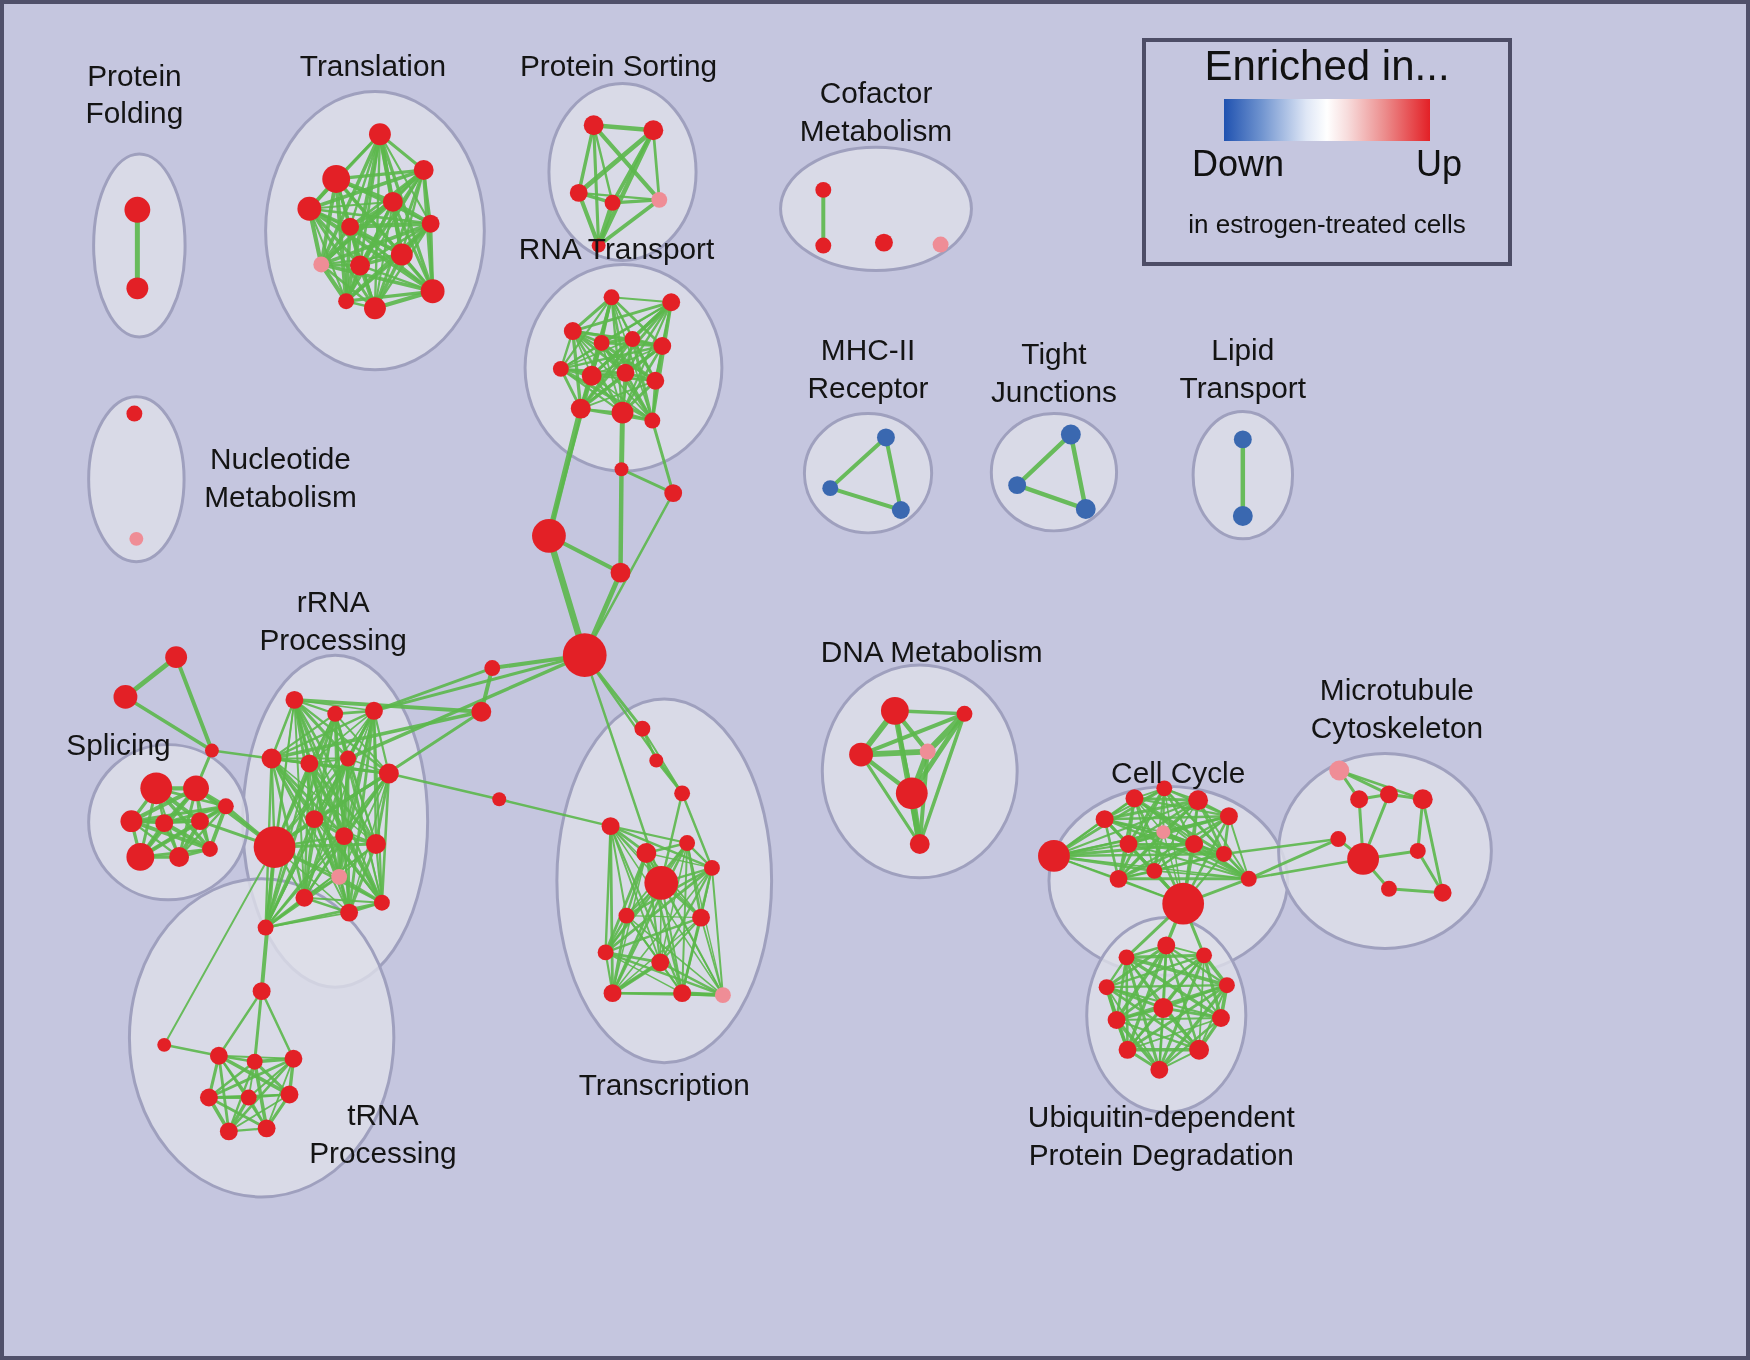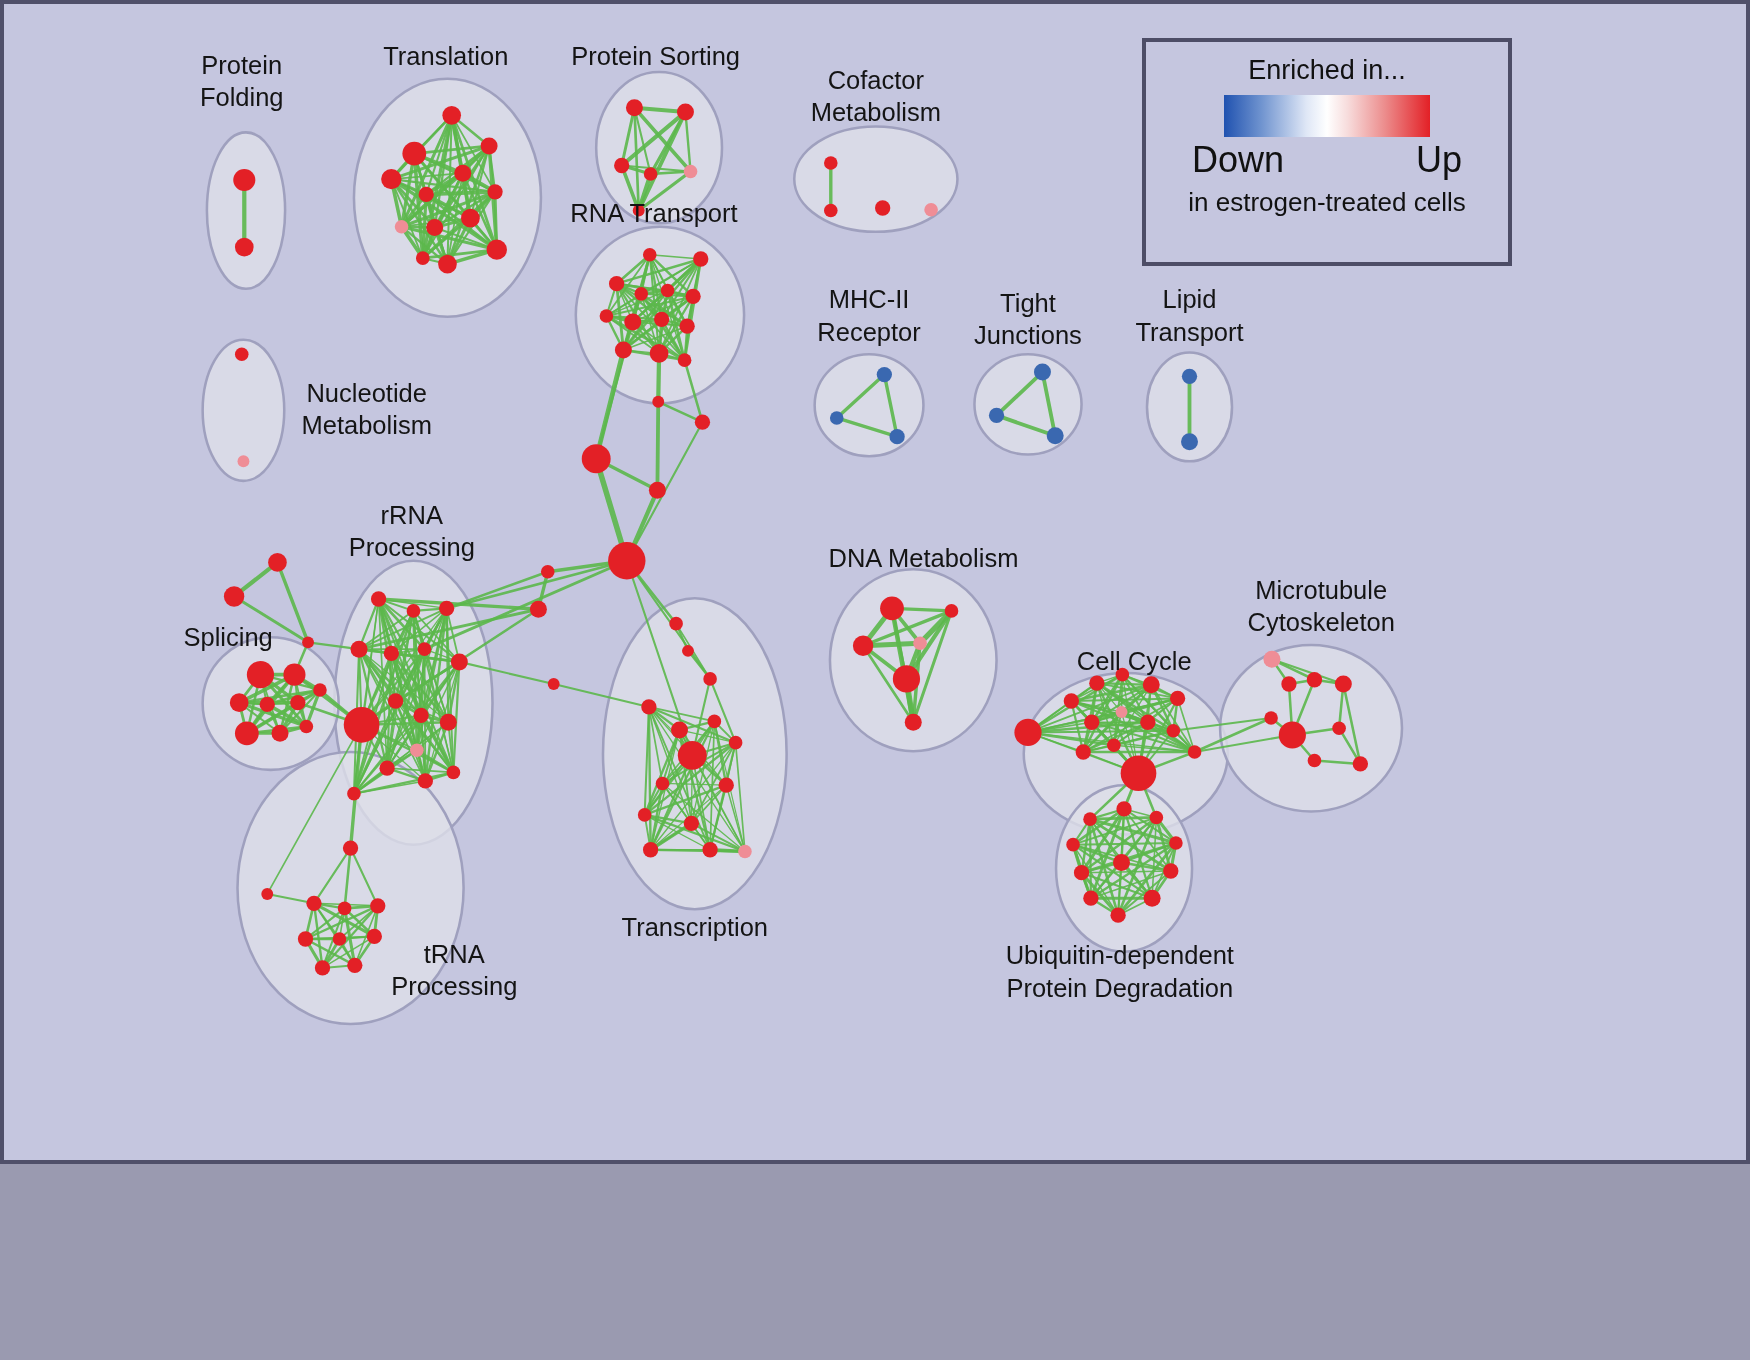--- a/index.html
+++ b/index.html
@@ -1,37 +1,37 @@
 <!DOCTYPE html>
 <html><head>
 <meta charset="utf-8">
 <style>
   html,body{margin:0;padding:0;background:#9a9ab0;}
   .stage{
-    position:relative;width:1750px;height:1164px;box-sizing:border-box;
+    position:relative;width:1750px;height:1360px;box-sizing:border-box;
     background:#c5c6df;border:4px solid #50506a;overflow:hidden;
     font-family:"Liberation Sans", sans-serif;
   }
   .net-svg{position:absolute;left:0;top:0;width:100%;height:100%;}
   .cluster-ellipse{fill:#dddee8;fill-opacity:0.8;stroke:#9fa0be;stroke-width:3;}
   .cluster-label{font-size:30px;fill:#141414;text-anchor:middle;font-family:"Liberation Sans",sans-serif;}
   .edge{opacity:0.9;}
   .legend{
     position:absolute;left:1138px;top:34px;width:370px;height:228px;
     box-sizing:border-box;border:4px solid #4d4d66;background:#c5c6df;
     text-align:center;color:#111;
   }
-  .legend-title{font-size:27px;margin-top:13px;}
+  .legend-title{font-size:42px;}
   .legend-bar{
     width:206px;height:42px;margin:9px auto 2px;
     background:linear-gradient(90deg,#2052b0 0%,#6f93cf 18%,#dfe7f6 40%,#ffffff 50%,#f7dcdc 60%,#ec8d8d 78%,#e32026 100%);
   }
   .legend-row{display:flex;justify-content:space-between;width:270px;margin:0 auto;font-size:36px;}
   .legend-sub{font-size:26px;line-height:1.25;}
-  .legend-sub.first{margin-top:5px;}
+  .legend-sub.first{margin-top:23px;}
 </style>
 </head>
 <body>
 
 <div class="stage">
 
   <svg class="net-svg" viewBox="0 0 1750 1360">
       <g>
         <ellipse cx="135" cy="243" rx="46" ry="92" class="cluster-ellipse"></ellipse>
         <ellipse cx="372" cy="228" rx="110" ry="140" class="cluster-ellipse"></ellipse>

